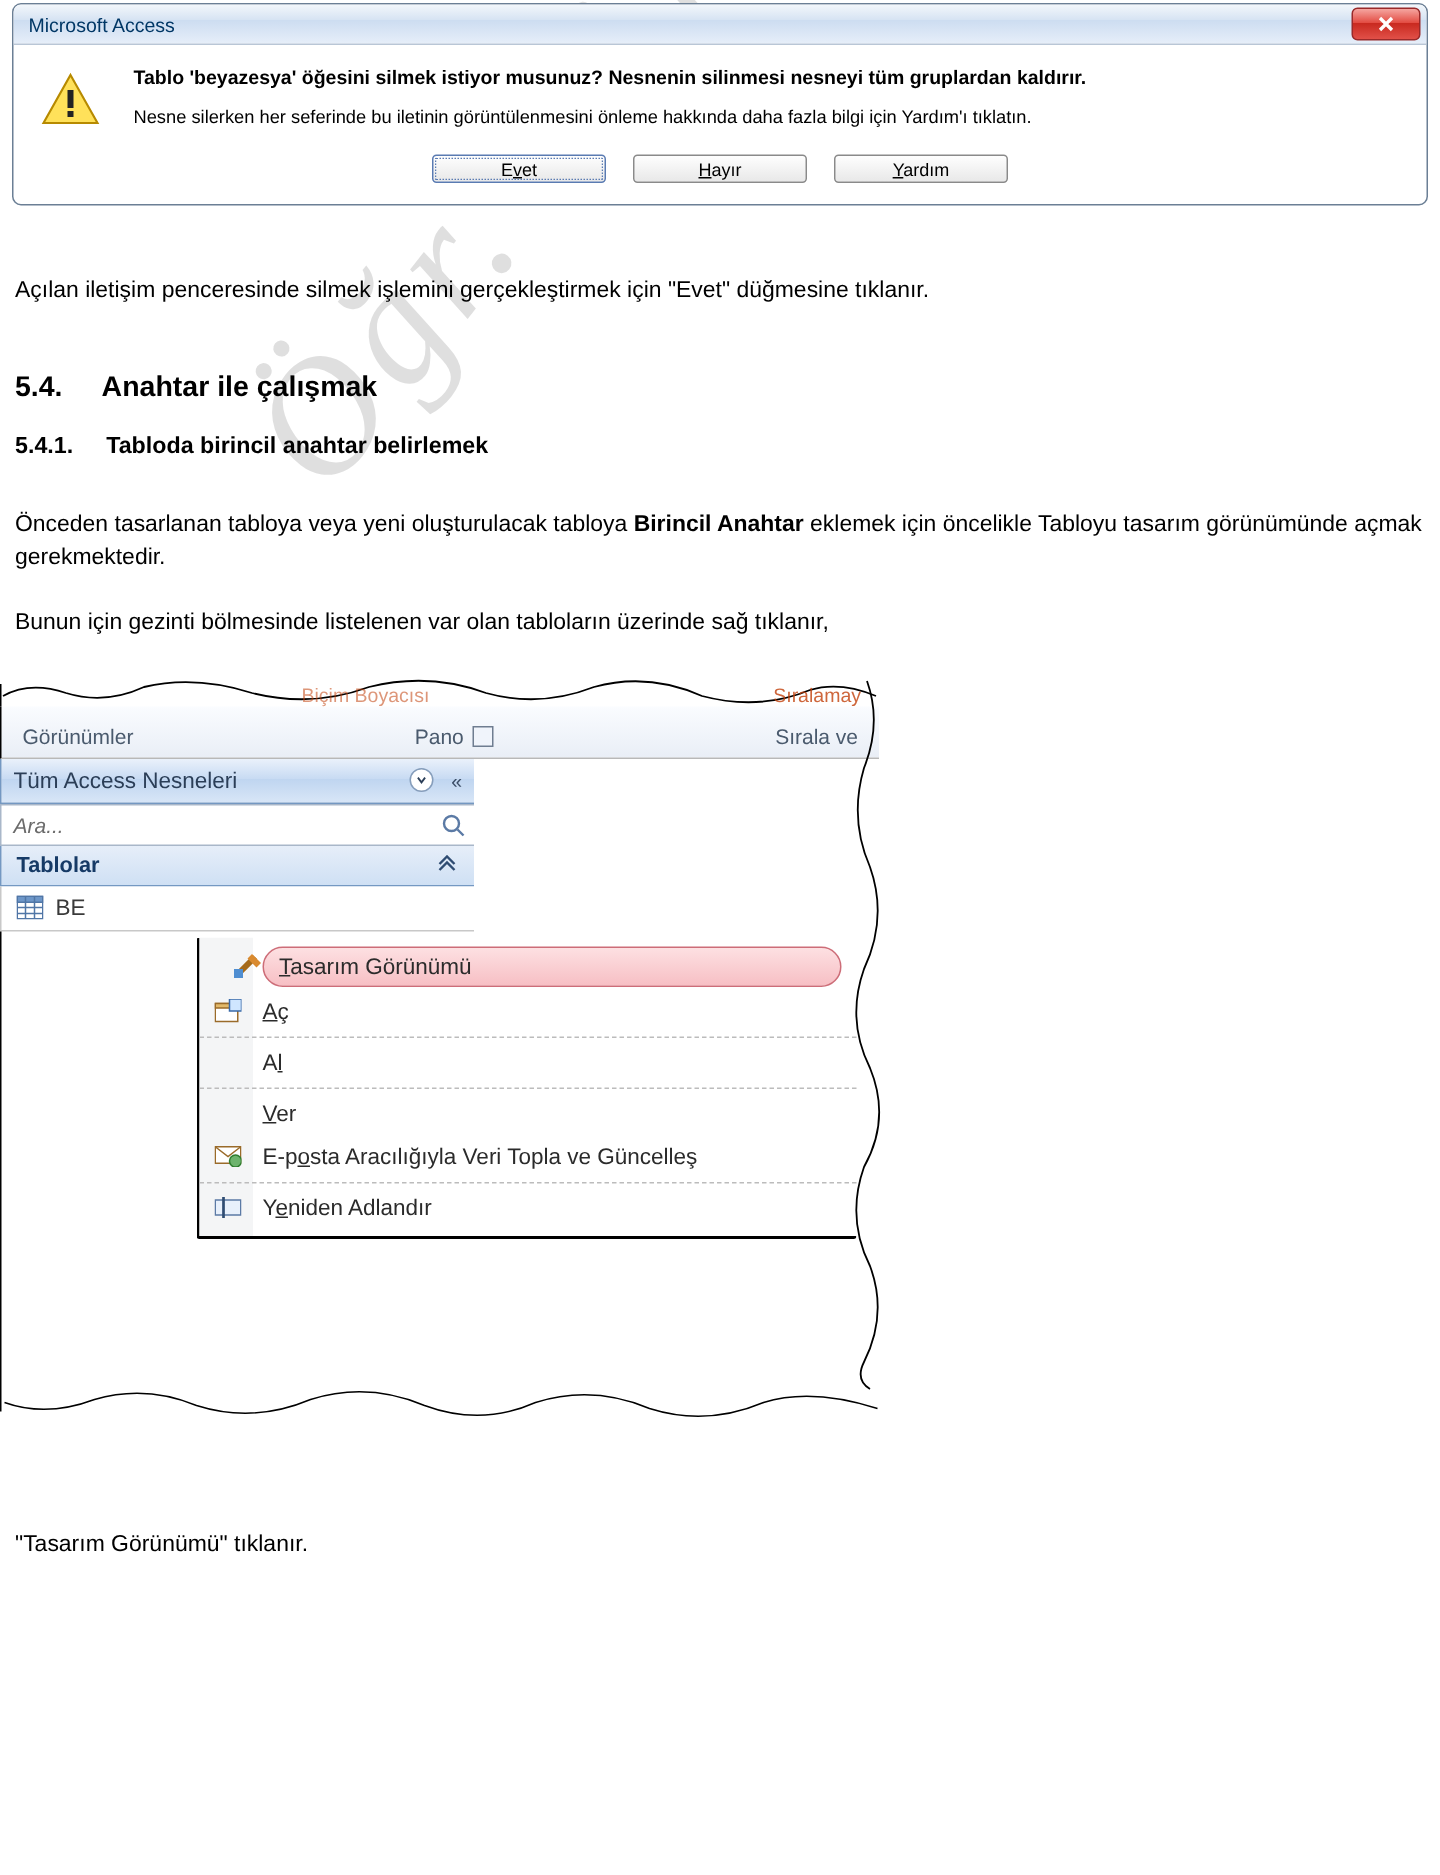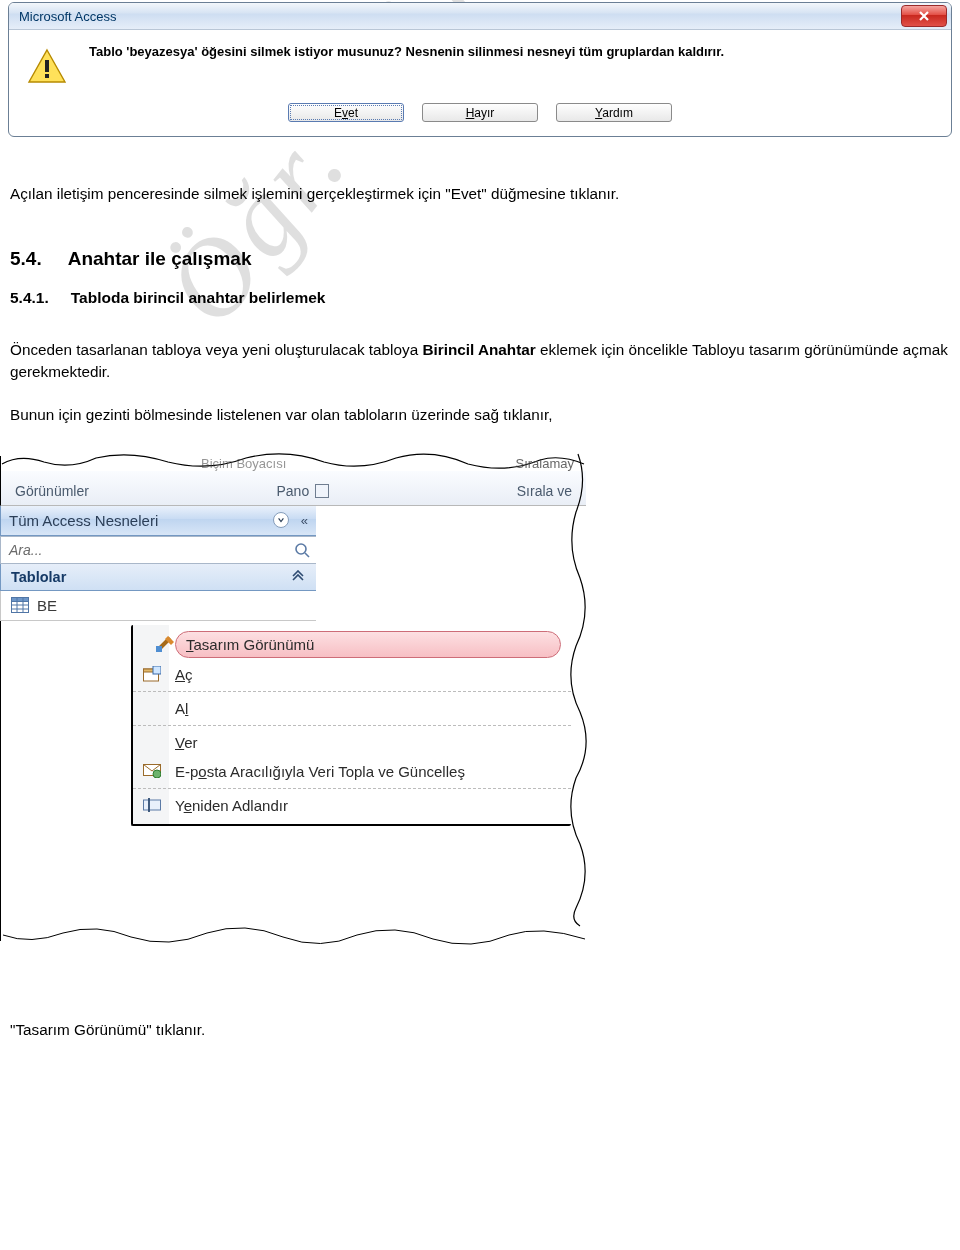--- a/index.html
+++ b/index.html
@@ -183,20 +183,21 @@
   <div class="dlg-body">
     <div class="warn-icon">
       <svg viewBox="0 0 40 38">
         <path d="M20 2 L38 34 L2 34 Z" fill="#ffe15a" stroke="#b78a00" stroke-width="1.4"></path>
         <rect x="18" y="12" width="4" height="12" fill="#222"></rect>
         <rect x="18" y="26" width="4" height="4" fill="#222"></rect>
       </svg>
     </div>
     <div>
       <div class="dlg-msg-bold">Tablo 'beyazesya' öğesini silmek istiyor musunuz? Nesnenin silinmesi nesneyi tüm gruplardan kaldırır.</div>
+      <div class="dlg-msg-sub">Nesne silerken her seferinde bu iletinin görüntülenmesini önleme hakkında daha fazla bilgi için Yardım'ı tıklatın.</div>
     </div>
   </div>
   <div class="dlg-buttons">
     <div class="dlg-btn default">
       <span><span>E</span><span class="ul">v</span><span>et</span></span>
     </div>
     <div class="dlg-btn">
       <span><span class="ul">H</span><span>ayır</span></span>
     </div>
     <div class="dlg-btn">
@@ -219,21 +220,21 @@
     <span>Önceden tasarlanan tabloya veya yeni oluşturulacak tabloya </span><b>Birincil Anahtar</b><span> eklemek için öncelikle Tabloyu tasarım görünümünde açmak gerekmektedir.</span>
   </div>
   <div class="para">Bunun için gezinti bölmesinde listelenen var olan tabloların üzerinde sağ tıklanır,</div>
 </div>
 
 <div class="shot2">
   <svg class="torn-top" width="586" height="22" style="left:0;top:-6px;position:absolute" viewBox="0 0 586 22">
     <path d="M2 14 Q20 4 44 12 Q70 20 96 8 Q130 0 168 12 Q208 22 246 8 Q286 -2 324 12 Q360 22 396 8 Q432 -2 468 14 Q506 24 540 10 Q560 4 584 14" stroke="#000" fill="none"></path>
   </svg>
 
-  <div style="display:flex; justify-content:space-between; padding:0 12px 0 200px; font-size:13px; color:#404040; border-left:1px solid #000;">
+  <div style="display:flex; justify-content:space-between; padding:0 12px 0 200px; font-size:13px; color:#c2410c; border-left:1px solid #000;">
     <span style="opacity:.55">Biçim Boyacısı</span>
     <span style="opacity:.8">Sıralamay</span>
   </div>
 
   <div class="ribbon-groups">
     <span>Görünümler</span>
     <span class="pano-group">
       <span>Pano</span>
       <span class="launcher"></span>
     </span>

